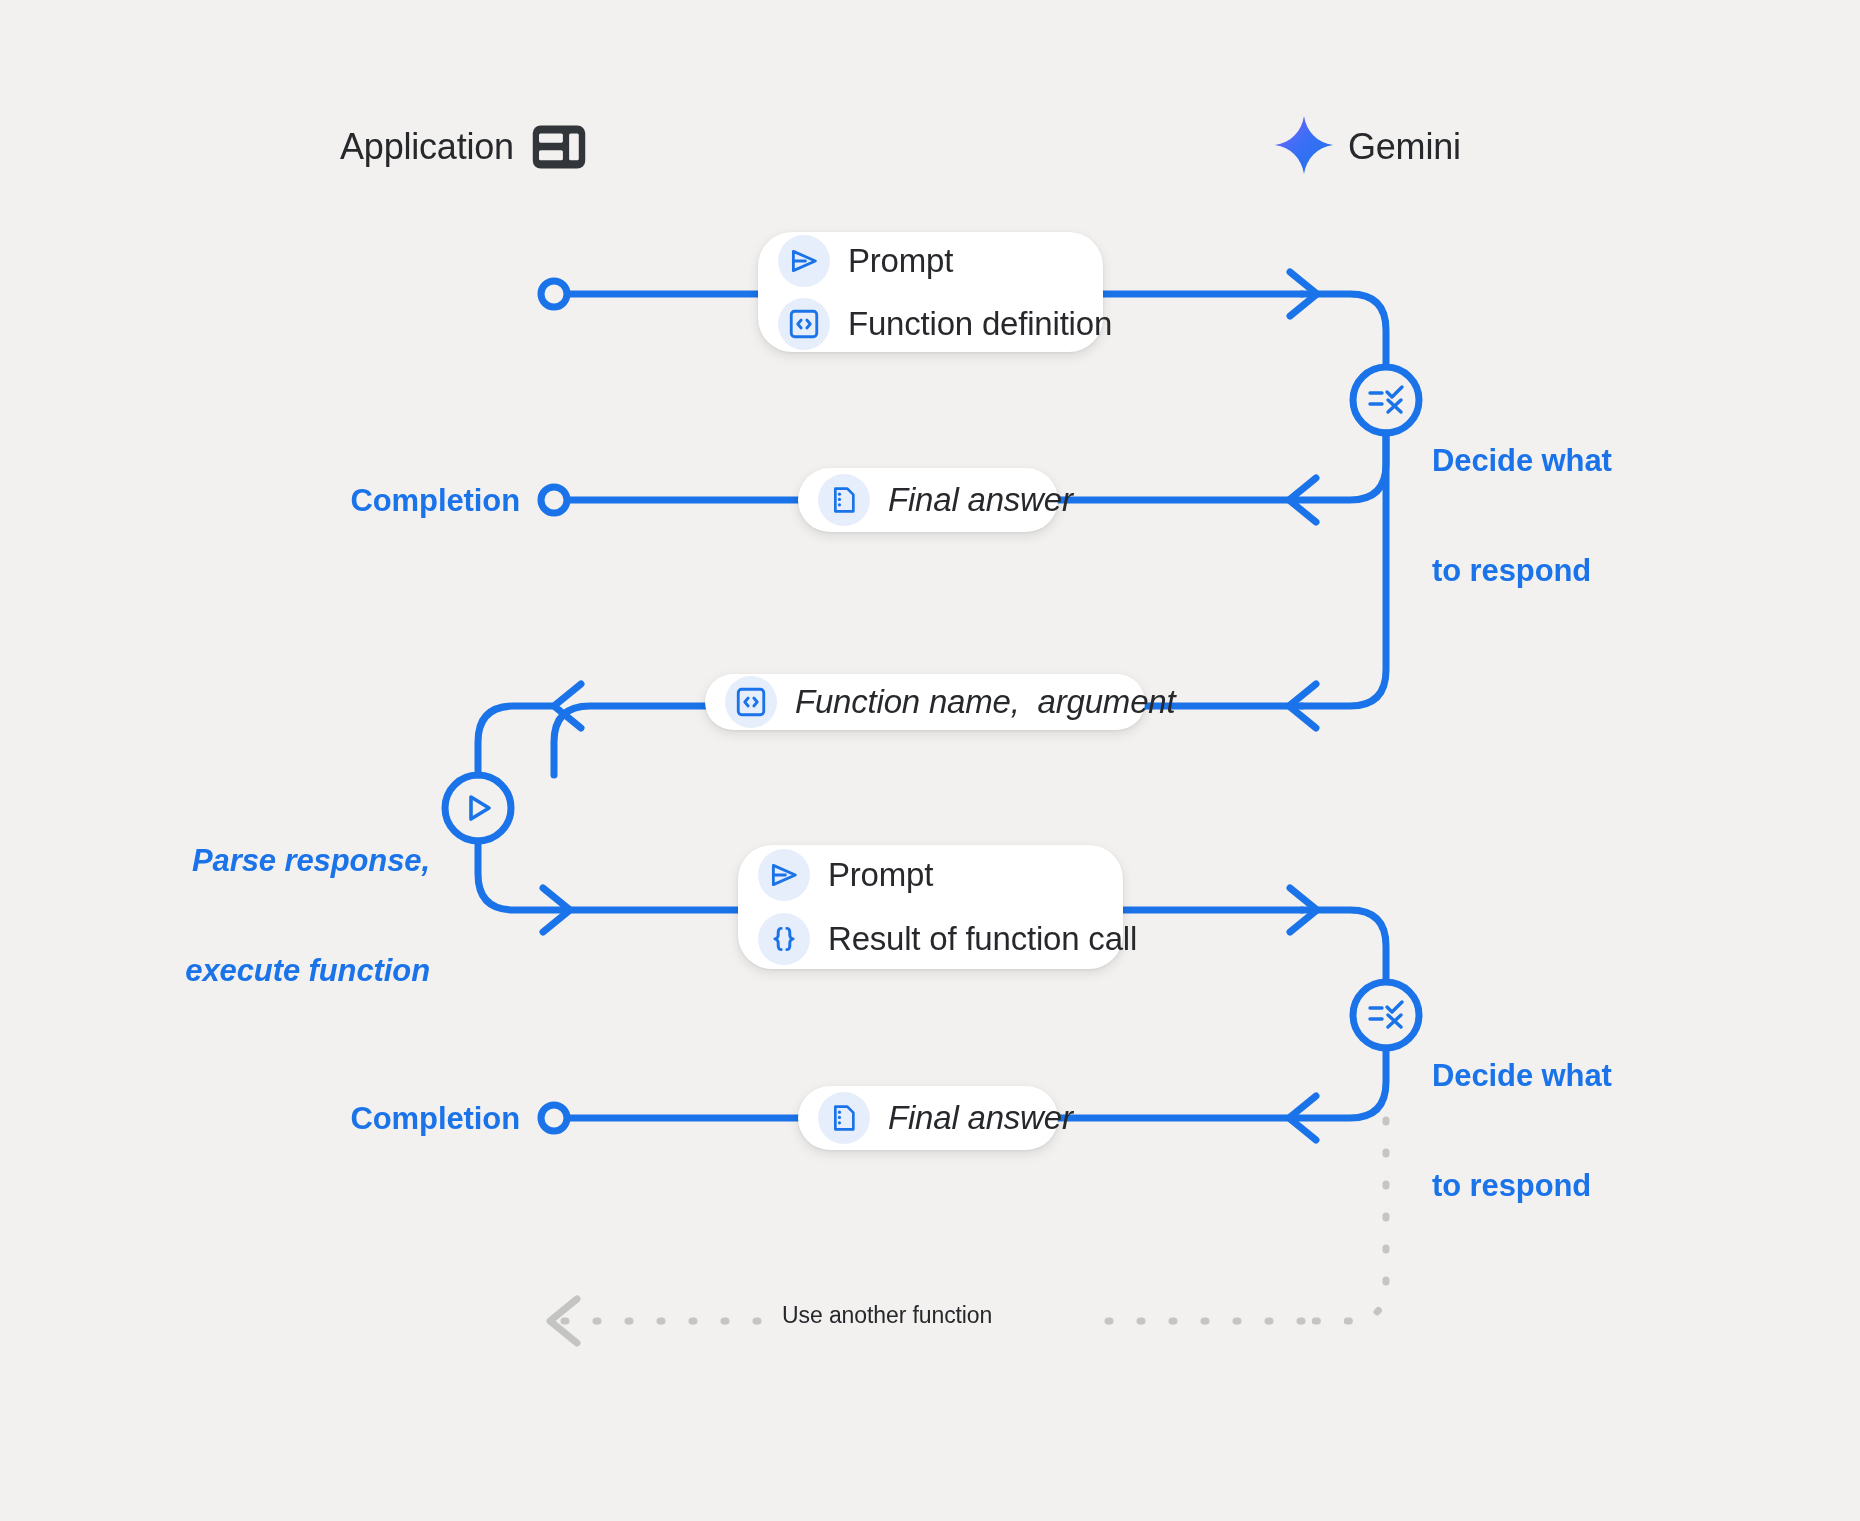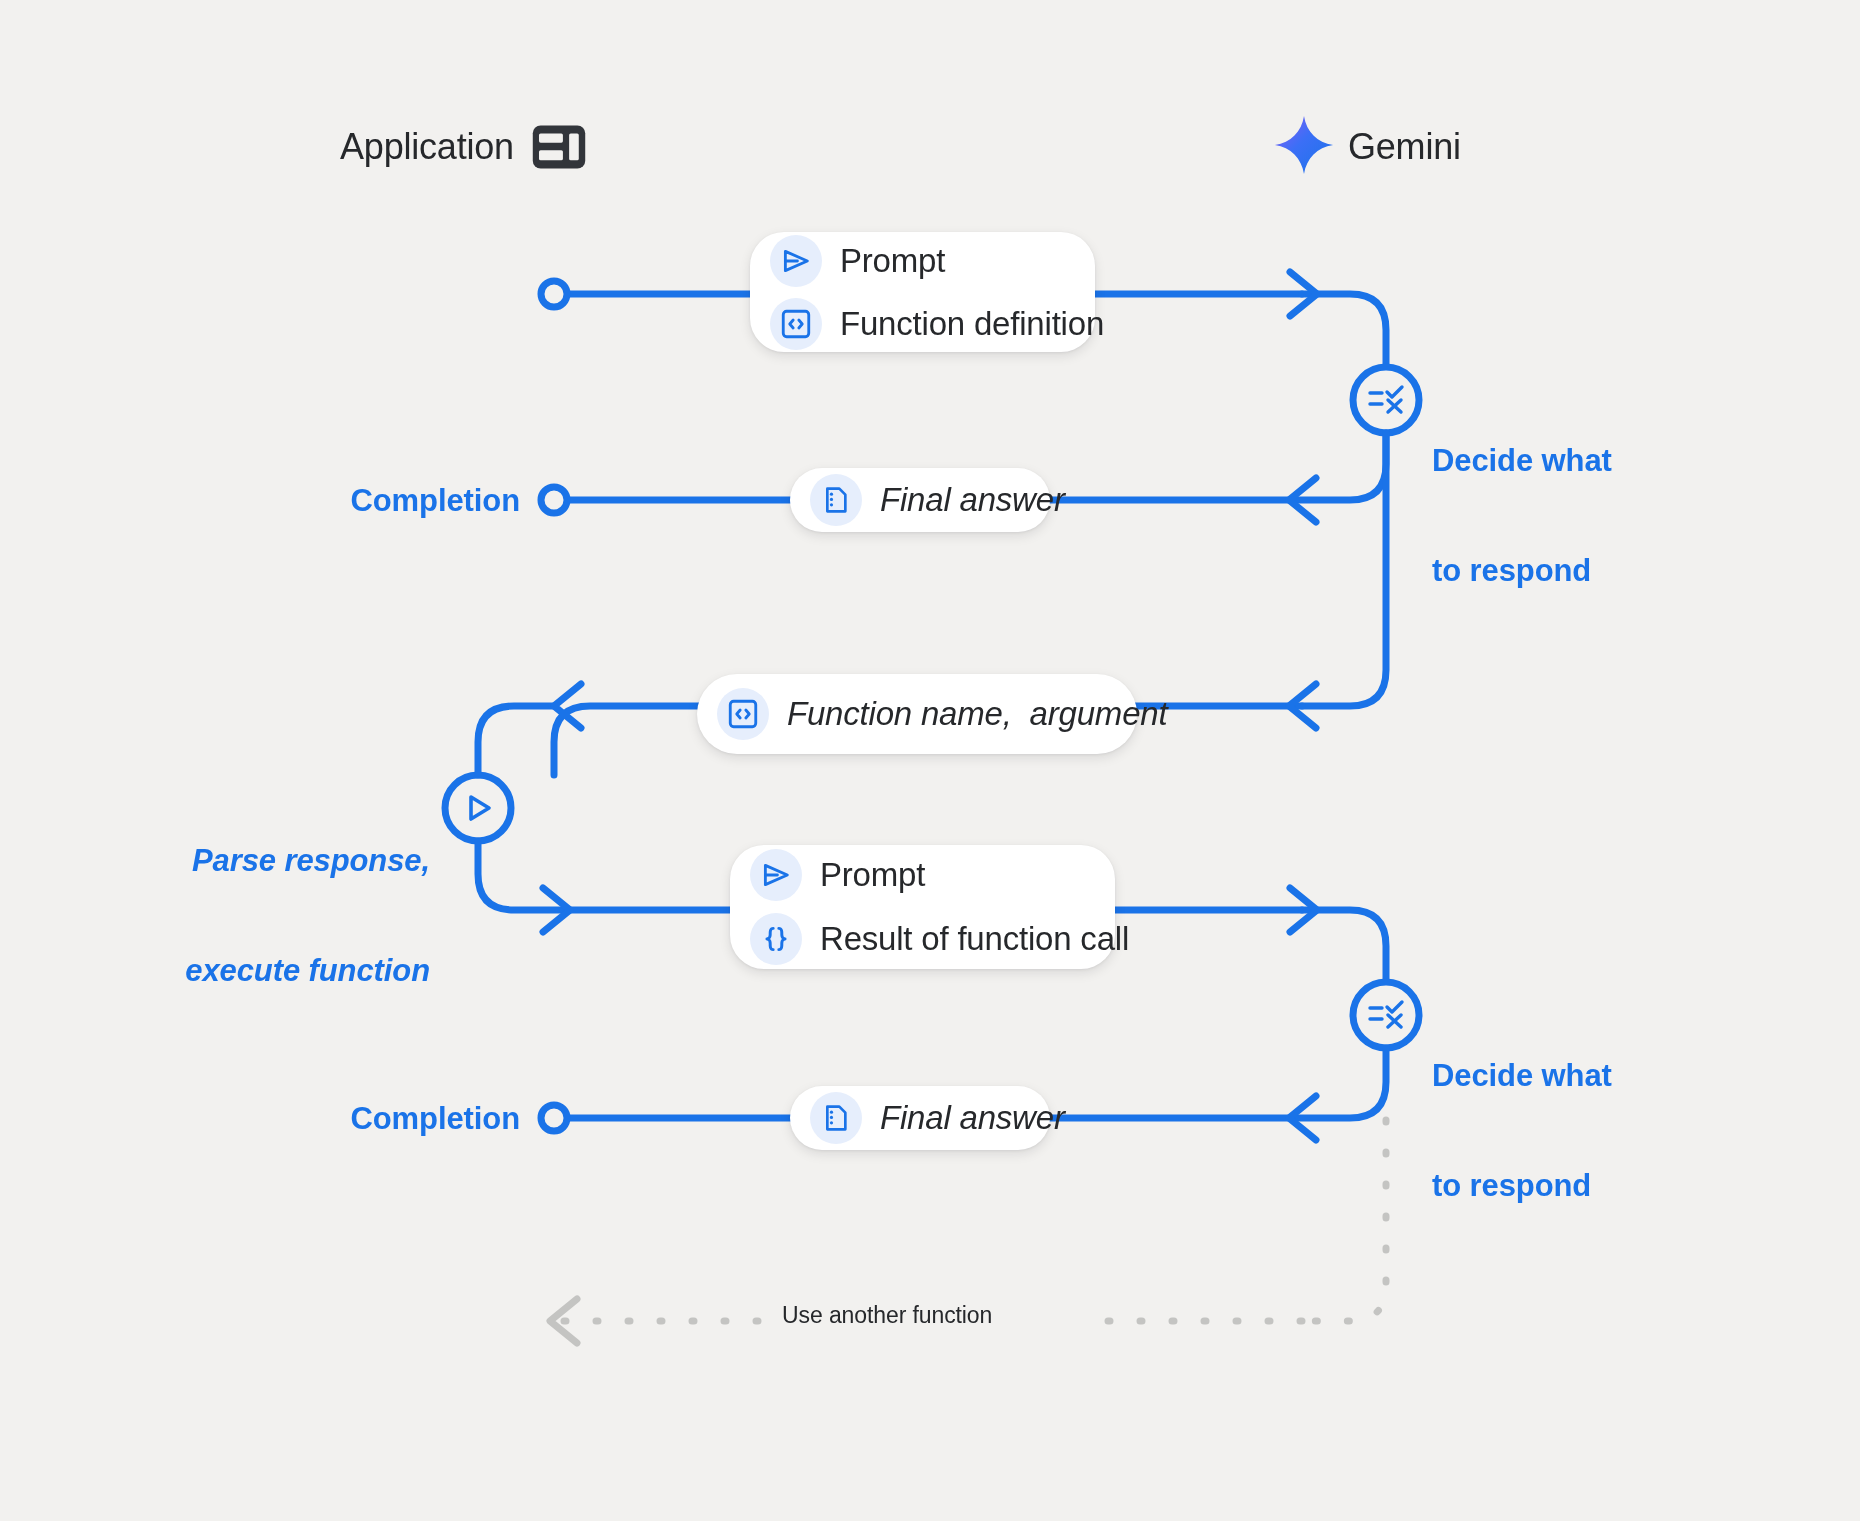--- a/index.html
+++ b/index.html
@@ -60,20 +60,21 @@
     position: absolute;
     background: #ffffff;
     border-radius: 34px;
     box-shadow: 0 4px 12px rgba(20,20,25,0.10), 0 1px 3px rgba(20,20,25,0.07);
     display: flex;
     flex-direction: column;
     justify-content: center;
     box-sizing: border-box;
     padding: 0 34px 0 20px;
     gap: 6px;
+    margin-left: 8px;
   }
   .card.single { border-radius: 44px; font-style: italic; }
   .row {
     display: flex;
     align-items: center;
     gap: 18px;
     height: 58px;
   }
   .row-text {
     font-size: 33px;
@@ -209,21 +210,21 @@
           <path d="M5.5 3.5 L14.5 3.5 L19 8 L19 20.5 L5.5 20.5 Z"></path>
           <path d="M8.6 7.6 L8.6 7.62" stroke-width="2.4"></path>
           <path d="M8.6 11.6 L8.6 11.62" stroke-width="2.4"></path>
           <path d="M8.6 15.6 L8.6 15.62" stroke-width="2.4"></path>
         </svg>
       </span>
       <span class="row-text">Final answer</span>
     </div>
   </div>
 
-  <div class="card single" style="left:697px; top:674px; width:440px; height:80px;">
+  <div class="card single" style="left:697px; top:674px; width:440px; height:56px;">
     <div class="row">
       <span class="chip">
         <svg width="34" height="34" viewBox="0 0 24 24" fill="none" stroke="#1a73e8" stroke-width="2" stroke-linejoin="round" stroke-linecap="round">
           <rect x="3" y="3" width="18" height="18" rx="2.4"></rect>
           <path d="M10 9.2 L7.6 12 L10 14.8"></path>
           <path d="M14 9.2 L16.4 12 L14 14.8"></path>
         </svg>
       </span>
       <span class="row-text">Function name,  argument</span>
     </div>

